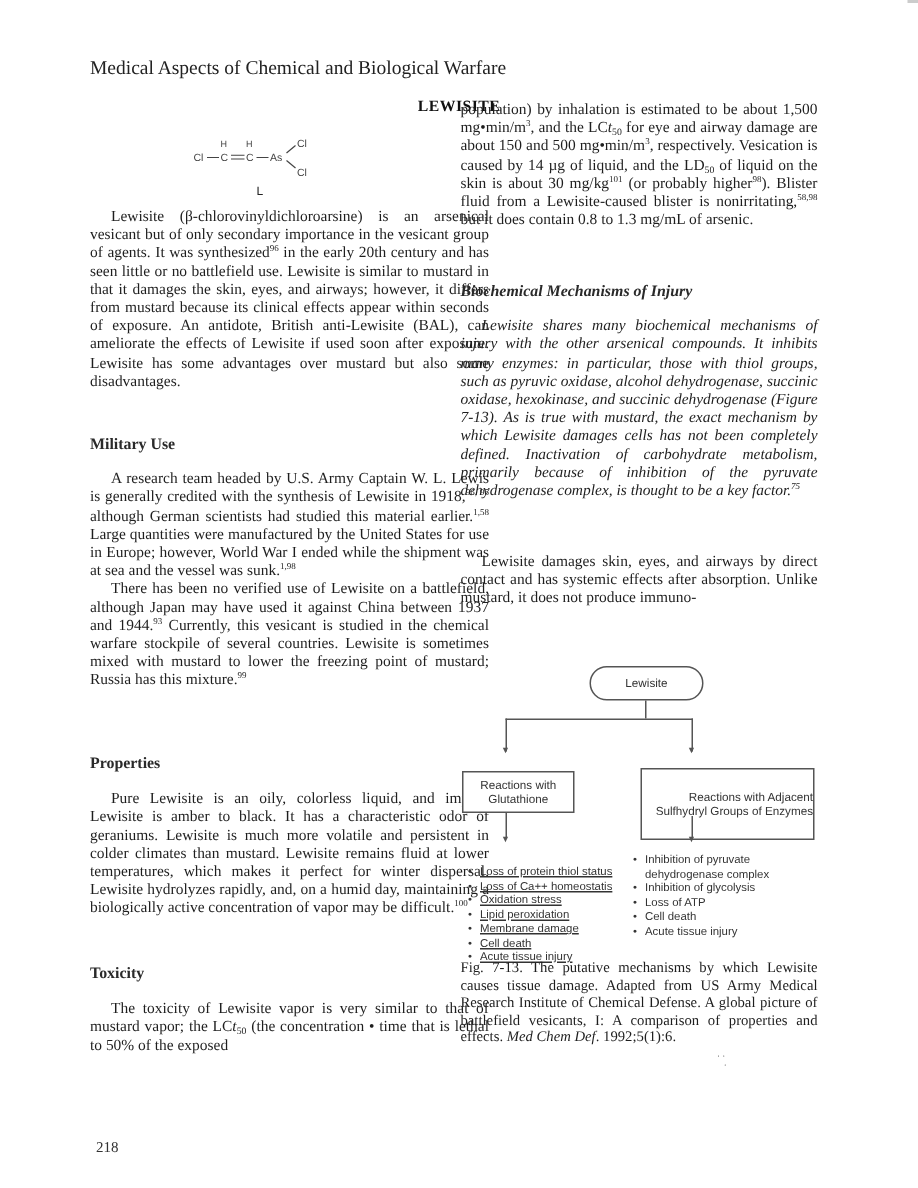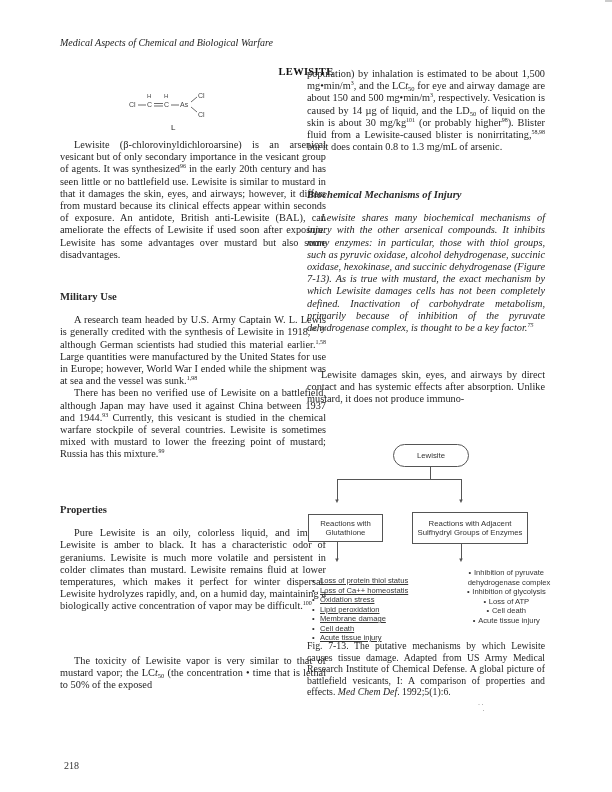--- a/index.html
+++ b/index.html
@@ -1,17 +1,17 @@
 <!DOCTYPE html>
 <html><head>
 <meta charset="utf-8">
 <style>
   html, body { margin: 0; padding: 0; background: #ffffff; }
   body { width: 612px; height: 792px; position: relative; overflow: hidden; font-family: "Liberation Serif", "DejaVu Serif", serif; color: #1a1a1a; }
-  .running-head { position: absolute; left: 60px; top: 37px; font-style: italic; font-size: 10px; color: #222; }
+  .running-head { position: absolute; left: 60px; top: 37px; font-size: 13px; color: #222; }
   .chapter-title { position: absolute; left: 0; width: 612px; top: 66px; text-align: center; font-weight: bold; font-size: 10.5px; letter-spacing: 0.3px; color: #111; }
   .col { position: absolute; top: 0; font-size: 10.3px; line-height: 12.2px; text-align: justify; color: #1e1e1e; }
   .col p { margin: 0; text-indent: 14px; }
   .col h3 { margin: 0; font-size: 10.6px; font-weight: bold; color: #2a2a2a; }
   .col sup { font-size: 6px; line-height: 0; vertical-align: 4px; }
   .col sub { font-size: 6.5px; line-height: 0; vertical-align: -2px; }
   #left { left: 60px; width: 266px; }
   #right { left: 307px; width: 238px; }
   .block { position: absolute; left: 0; right: 0; }
   .structure { position: absolute; left: 125px; top: 90px; width: 120px; height: 50px; font-family: "Liberation Sans", "DejaVu Sans", sans-serif; color: #333; }
@@ -66,20 +66,21 @@
     <p style="margin-top:11px;"><span>A research team headed by U.S. Army Captain W. L. Lewis is generally credited with the synthesis of Lewisite in 1918,</span><sup>96, 95</sup><span> although German scientists had studied this material earlier.</span><sup>1,58</sup><span> Large quantities were manufactured by the United States for use in Europe; however, World War I ended while the shipment was at sea and the vessel was sunk.</span><sup>1,98</sup></p>
     <p><span>There has been no verified use of Lewisite on a battlefield, although Japan may have used it against China between 1937 and 1944.</span><sup>93</sup><span> Currently, this vesicant is studied in the chemical warfare stockpile of several countries. Lewisite is sometimes mixed with mustard to lower the freezing point of mustard; Russia has this mixture.</span><sup>99</sup></p>
   </div>
 
   <div class="block" style="top:504px;">
     <h3>Properties</h3>
     <p style="margin-top:11px;"><span>Pure Lewisite is an oily, colorless liquid, and impure Lewisite is amber to black. It has a characteristic odor of geraniums.  Lewisite is much more volatile and persistent in colder climates than mustard. Lewisite remains fluid at lower temperatures, which makes it perfect for winter dispersal. Lewisite hydrolyzes rapidly, and, on a humid day, maintaining a biologically active concentration of vapor may be difficult.</span><sup>100</sup></p>
   </div>
 
   <div class="block" style="top:644px;">
+    <h3>Toxicity</h3>
     <p style="margin-top:11px;"><span>The toxicity of Lewisite vapor is very similar to that of mustard vapor; the LC</span><i>t</i><sub>50</sub><span> (the concentration • time that is lethal to 50% of the exposed</span></p>
   </div>
 </div>
 
 <div class="col" id="right">
   <div class="block" style="top:68px;">
     <p style="text-indent:0;"><span>population) by inhalation is estimated to be about 1,500 mg•min/m</span><sup>3</sup><span>, and the LC</span><i>t</i><sub>50</sub><span> for eye and airway damage are about 150 and 500 mg•min/m</span><sup>3</sup><span>, respectively. Vesication is caused by 14 µg of liquid, and the LD</span><sub>50</sub><span> of liquid on the skin is about 30 mg/kg</span><sup>101</sup><span> (or probably higher</span><sup>98</sup><span>). Blister fluid from a Lewisite-caused blister is nonirritating,</span><sup>58,98</sup><span> but it does contain 0.8 to 1.3 mg/mL of arsenic.</span></p>
   </div>
 
   <div class="block" style="top:189px;font-style:italic;">
@@ -95,37 +96,37 @@
 <div class="figure">
   <div class="fig-node" style="left:83px; top:4px; width:76px; height:23px; border-radius:12px;">Lewisite</div>
   <div class="line" style="left:120px; top:27px; width:1px; height:12px;"></div>
   <div class="line" style="left:27px; top:39px; width:125px; height:1px;"></div>
   <div class="line" style="left:27px; top:39px; width:1px; height:22px;"></div>
   <div class="line" style="left:151px; top:39px; width:1px; height:22px;"></div>
   <span style="position:absolute; left:24px; top:58px; font-size:6px; line-height:6px; color:#555;">▼</span>
   <span style="position:absolute; left:148px; top:58px; font-size:6px; line-height:6px; color:#555;">▼</span>
 
   <div class="fig-node" style="left:-2px; top:74px; width:75px; height:28px;">Reactions with Glutathione</div>
-  <div class="fig-node" style="left:102px; top:72px; width:116px; height:32px;">Reactions with Adjacent Sulfhydryl Groups of Enzymes</div>
+  <div class="fig-node" style="left:117px; top:72px; width:116px; height:48px;text-align:right;">Reactions with Adjacent Sulfhydryl Groups of Enzymes</div>
 
   <div class="line" style="left:27px; top:102px; width:1px; height:17px;"></div>
   <div class="line" style="left:151px; top:104px; width:1px; height:15px;"></div>
   <span style="position:absolute; left:24px; top:117px; font-size:6px; line-height:6px; color:#555;">▼</span>
   <span style="position:absolute; left:148px; top:117px; font-size:6px; line-height:6px; color:#555;">▼</span>
 
   <ul class="fig-list" style="left:2px; top:136px; width:108px;text-decoration:underline;">
     <li>Loss of protein thiol status</li>
     <li>Loss of Ca++ homeostatis</li>
     <li>Oxidation stress</li>
     <li>Lipid peroxidation</li>
     <li>Membrane damage</li>
     <li>Cell death</li>
     <li>Acute tissue injury</li>
   </ul>
-  <ul class="fig-list" style="left:140px; top:128px; width:110px;text-align:center;">
+  <ul class="fig-list" style="left:112px; top:128px; width:110px;">
     <li>Inhibition of pyruvate dehydrogenase complex</li>
     <li>Inhibition of glycolysis</li>
     <li>Loss of ATP</li>
     <li>Cell death</li>
     <li>Acute tissue injury</li>
   </ul>
 </div>
 
 <div class="caption"><span>Fig. 7-13. The putative mechanisms by which Lewisite causes tissue damage. Adapted from US Army Medical Research Institute of Chemical Defense. A global picture of battlefield vesicants, I: A comparison of properties and effects. </span><i>Med Chem Def</i><span>. 1992;5(1):6.</span></div>
 

